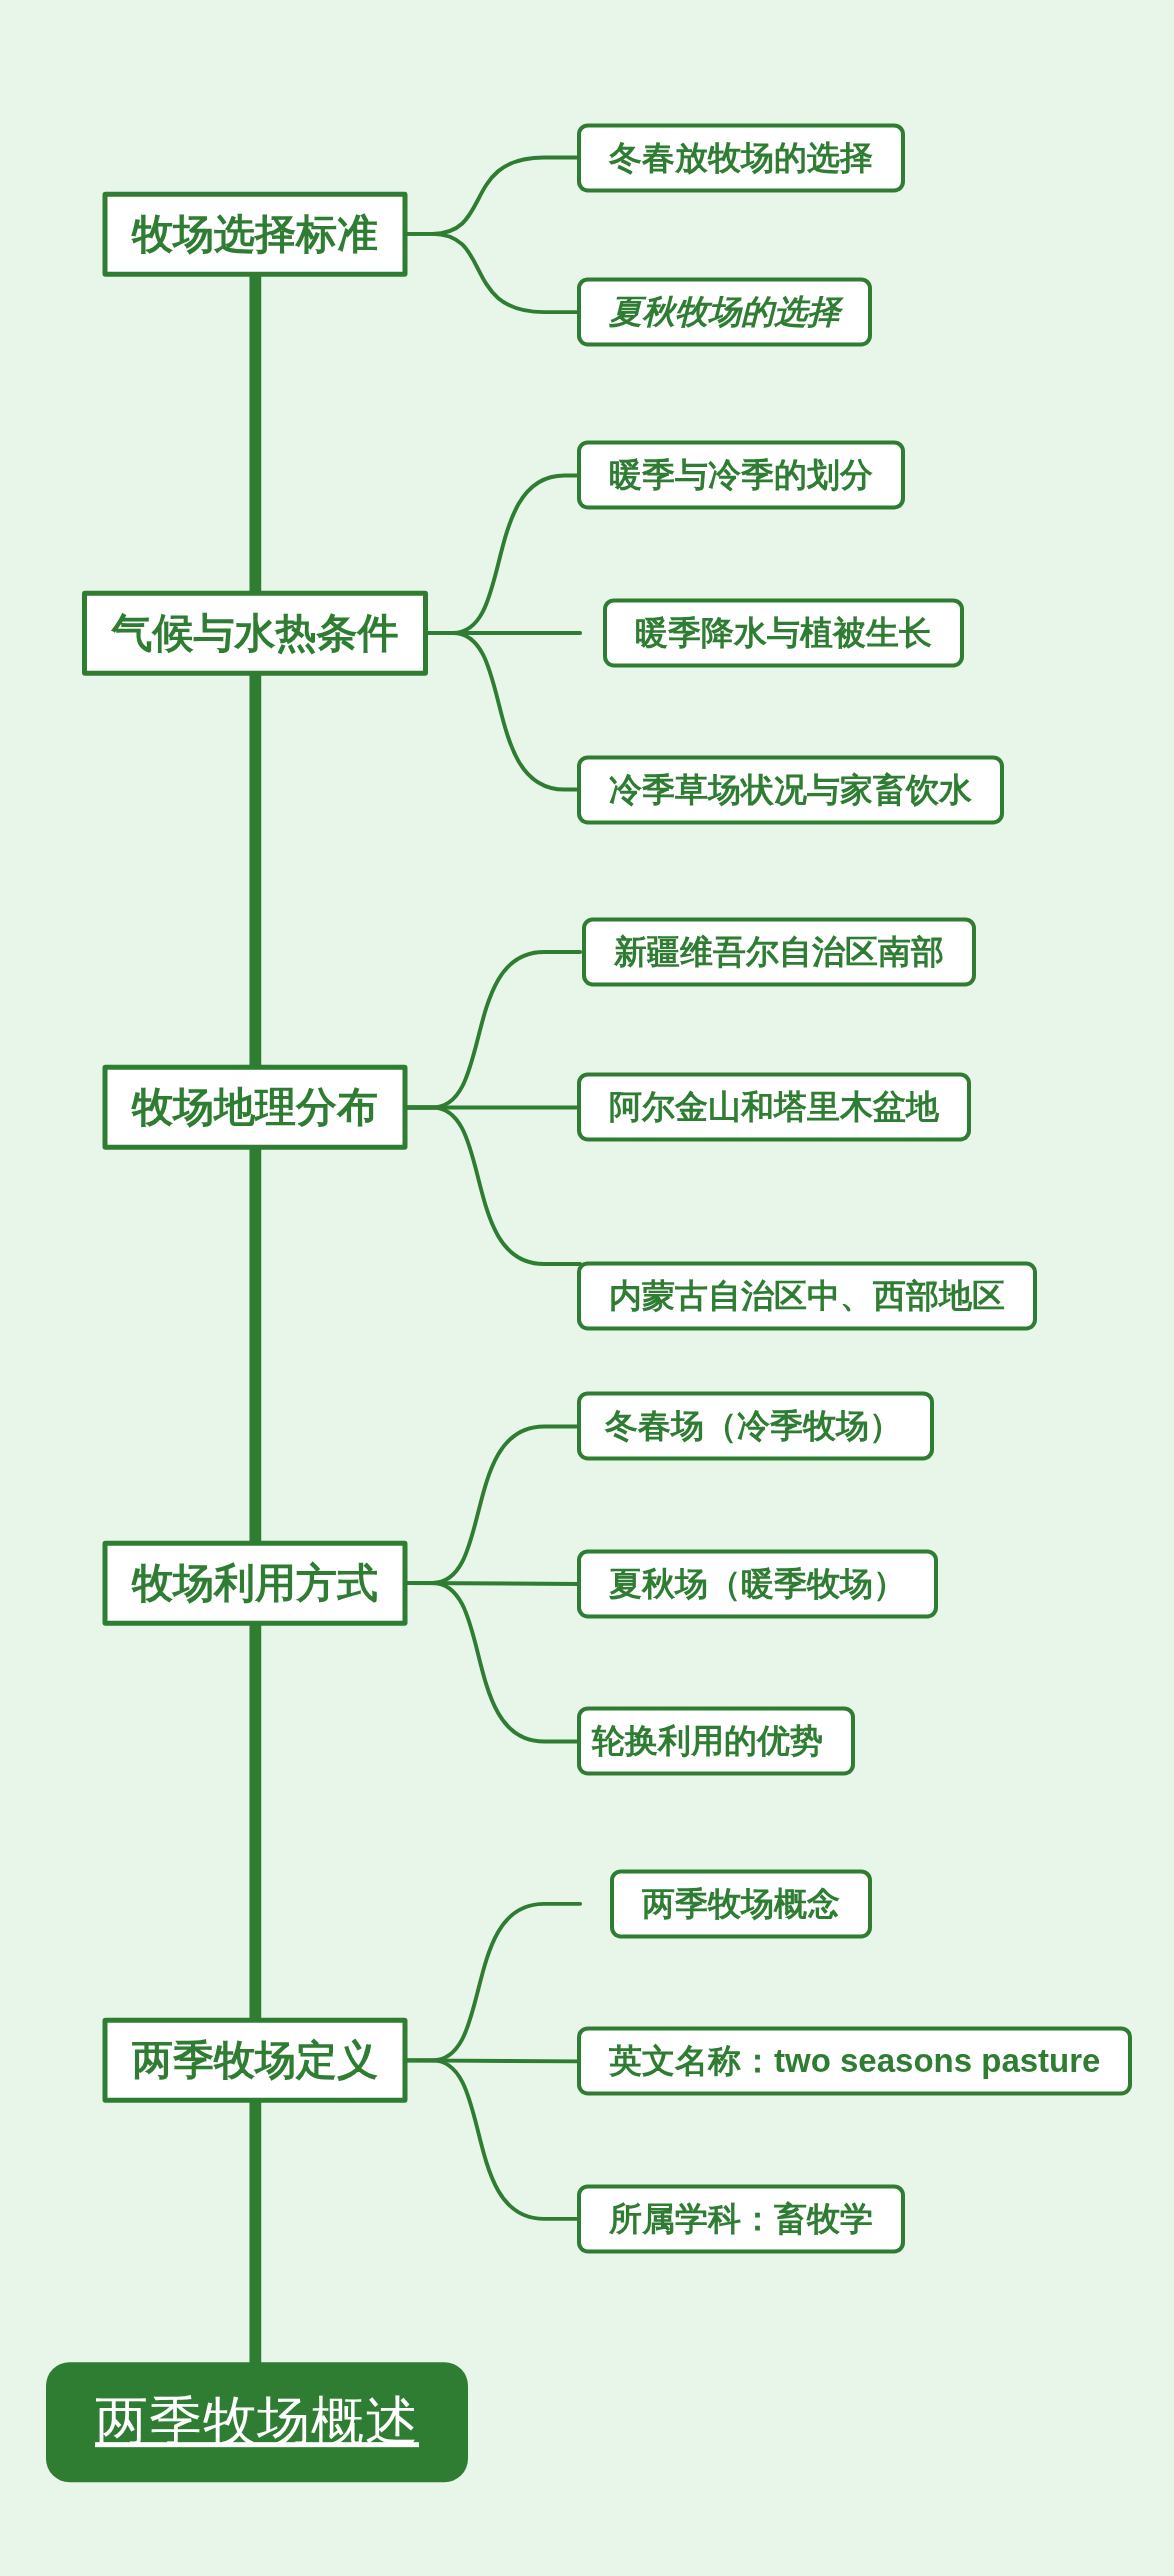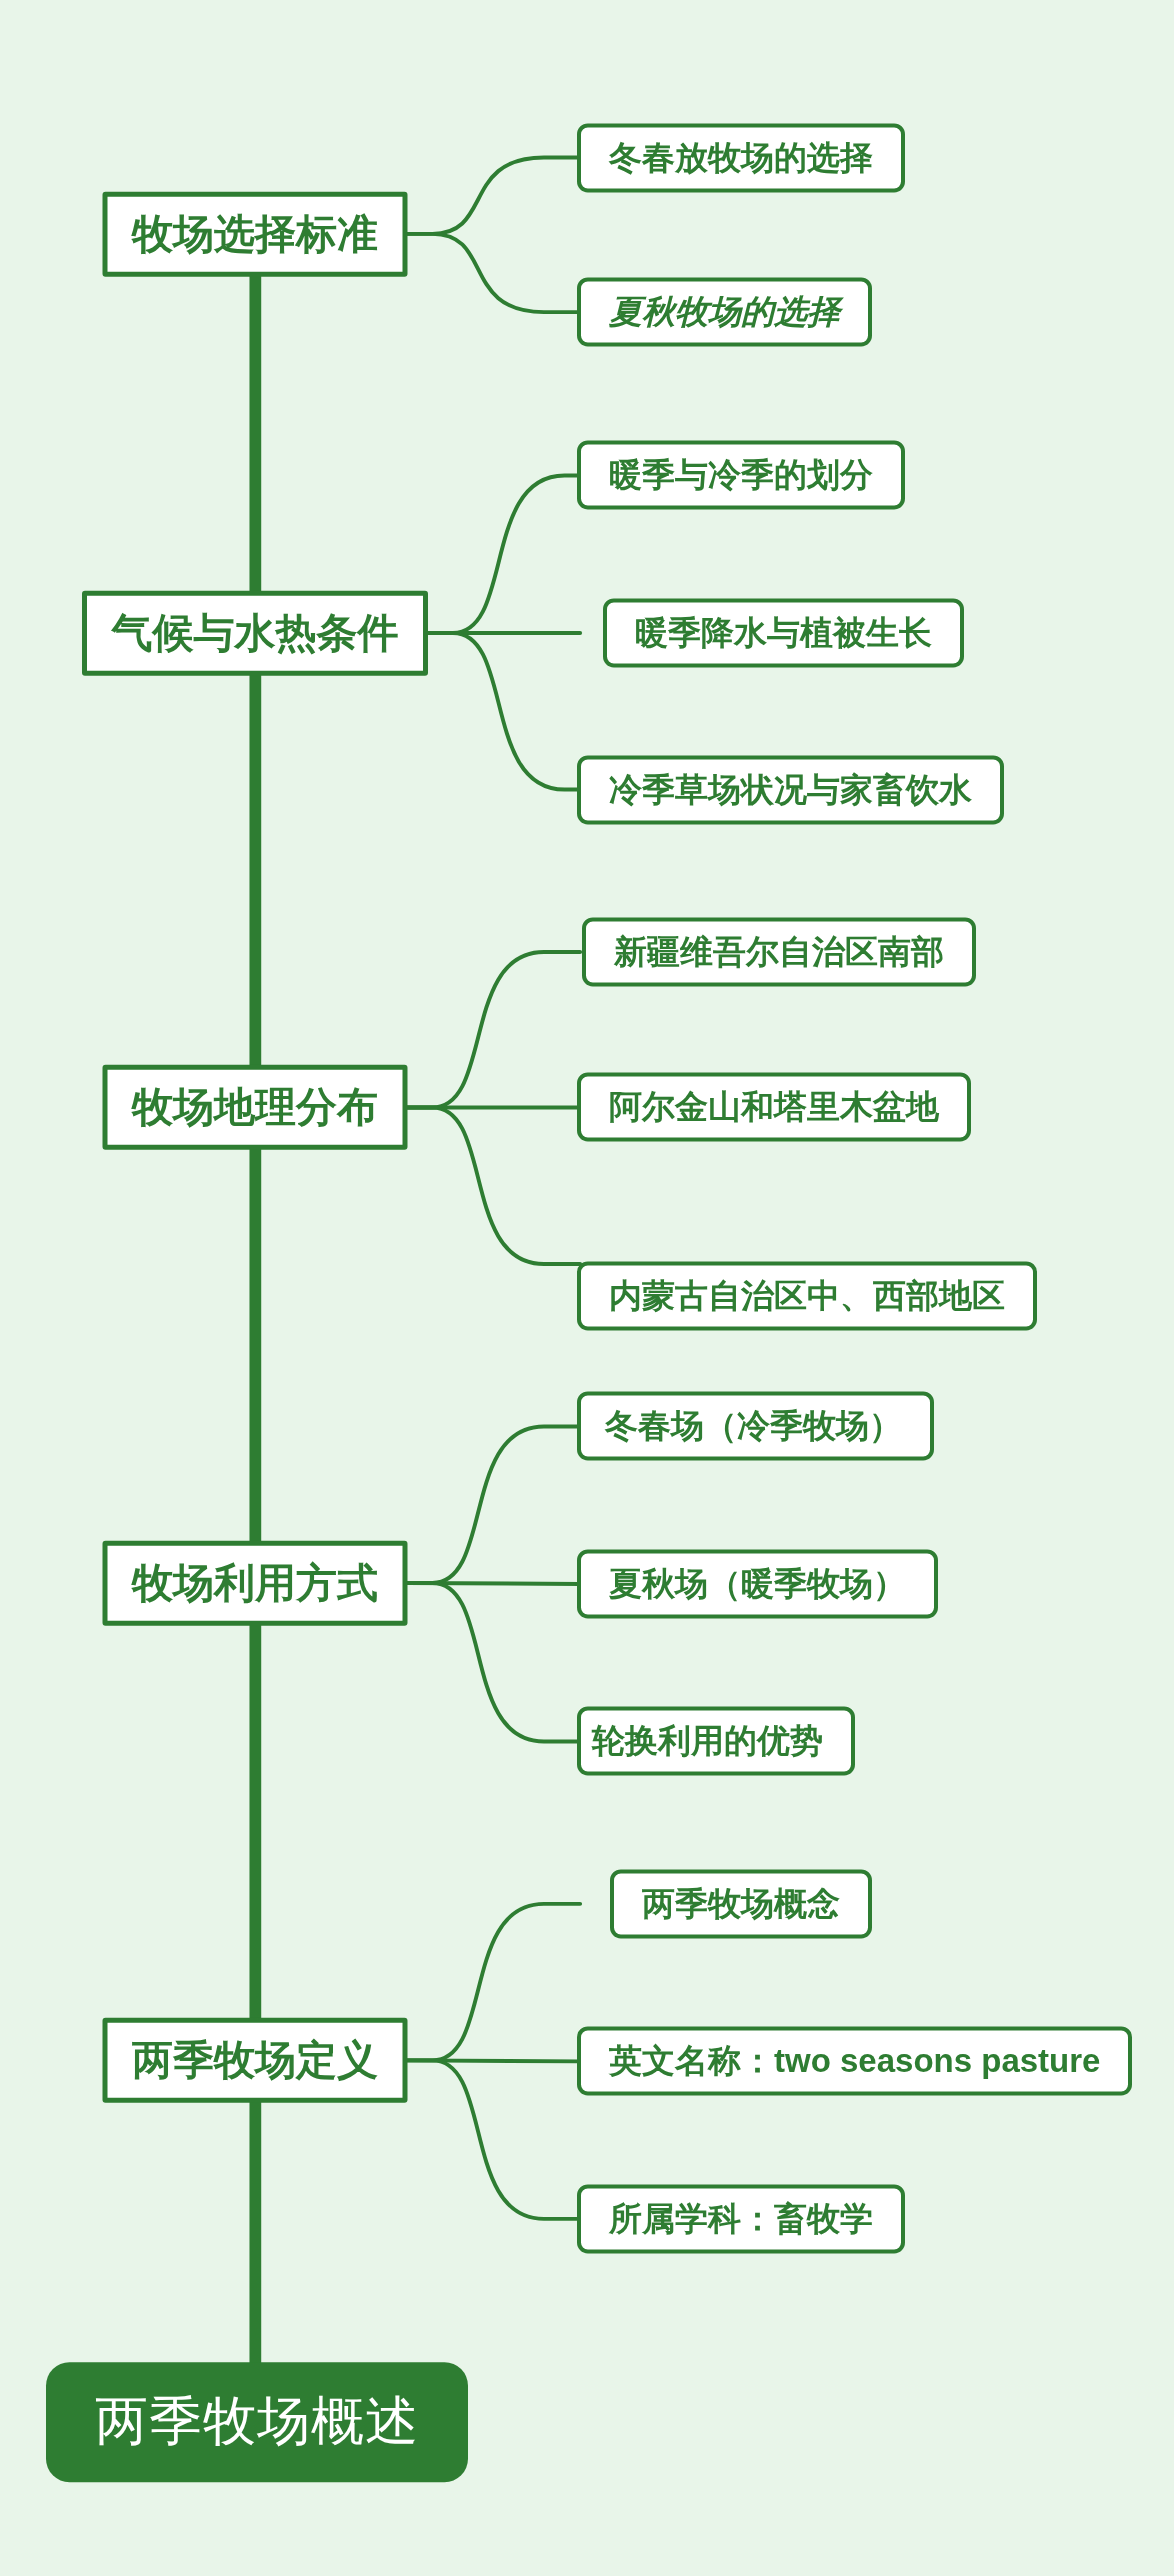--- a/index.html
+++ b/index.html
@@ -58,20 +58,21 @@
     font-weight:normal;
     font-size:53px;
     line-height:1.3;
     padding:25.4px 49px;
     border:none;
     border-radius:23.5px;
     background:var(--root-fill);
     color:var(--root-text);
     transform:translate(-50%,-50%);
     letter-spacing:1px;
+    text-decoration:underline;
   }
 </style>
 </head>
 <body>
 
 <div class="canvas" id="canvas">
   <svg id="edges" viewBox="0 0 1200 2633" xmlns="http://www.w3.org/2000/svg">
       <path d="M 261 239 L 261 2470" fill="none" stroke="#2e7d32" stroke-width="12" stroke-linecap="round" stroke-linejoin="round"></path>
       <path d="M 416 239 L 442 239 C 504 239 472 161 556 161 L 593 161" fill="none" stroke="#2e7d32" stroke-width="4" stroke-linecap="round" stroke-linejoin="round"></path>
       <path d="M 416 239 L 442 239 C 504 239 472 319 556 319 L 593 319" fill="none" stroke="#2e7d32" stroke-width="4" stroke-linecap="round" stroke-linejoin="round"></path>

